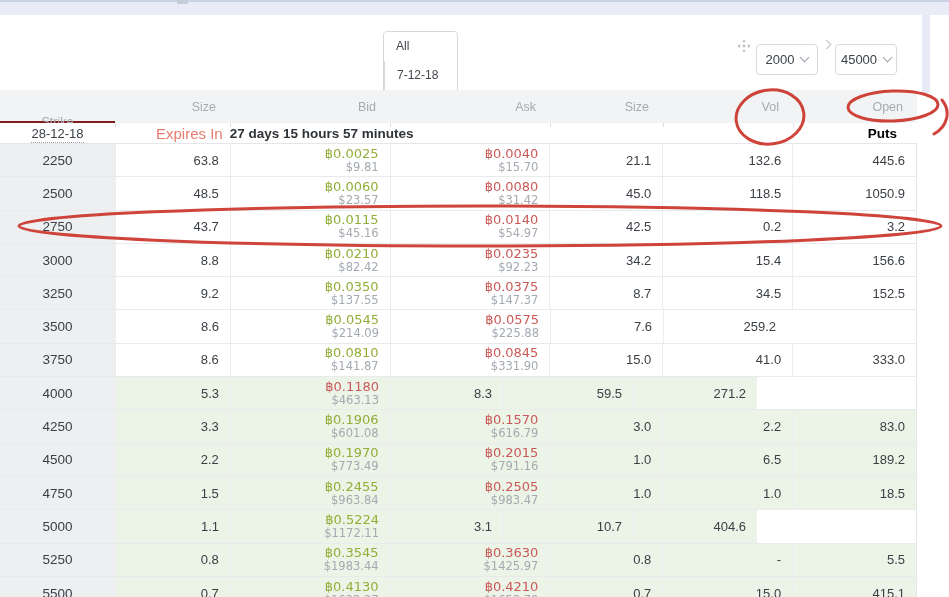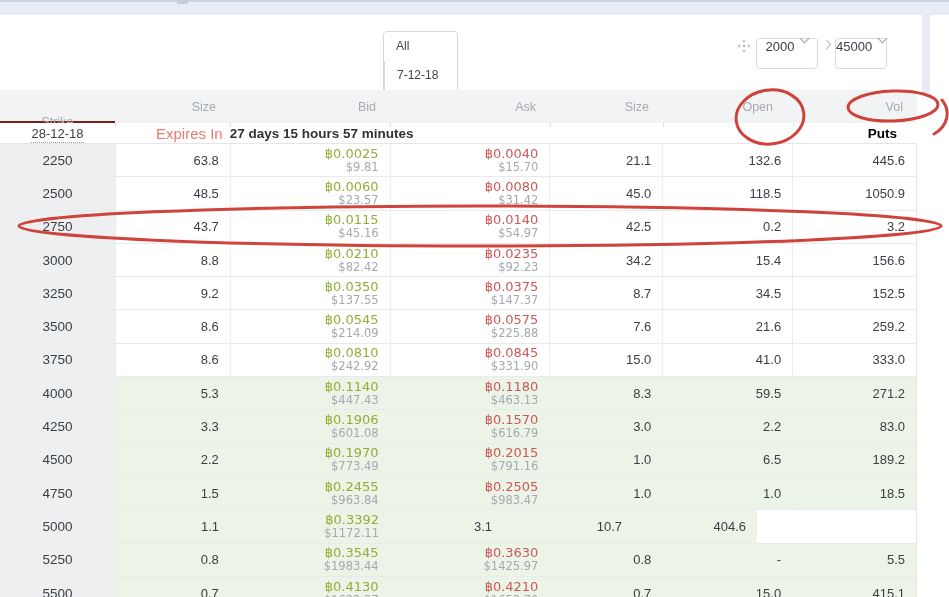--- a/index.html
+++ b/index.html
@@ -14,25 +14,25 @@
 
   
   #toolbar { left:0; top:30px; width:949px; height:34px; }
   .tab-group { position:absolute; left:383px; top:1px; display:flex;
                border:1px solid #d5d8db; border-radius:4px; overflow:hidden; background:#fff;flex-direction:column; }
   .tab { height:29px; line-height:28px; padding:0 12px; font-size:12px; color:#41464d;
          border-left:1px solid #d9dbde; cursor:pointer; white-space:nowrap; background:#fff; }
   .tab:first-child { border-left:none; }
   .tab.selected { background:#e1e3e5; }
   .move-ic { position:absolute; left:737px; top:9px; width:14px; height:14px; }
-  .dd { position:absolute; top:8px; height:31px; border:1px solid #d8dade; border-radius:4px;
-        background:#fff; font-size:13px; color:#3c4248; display:flex; 
+  .dd { position:absolute; top:14px; height:31px; border:1px solid #d8dade; border-radius:4px;
+        background:#fff; font-size:13px; color:#3c4248; display:flex; align-items:center;
         justify-content:center; gap:7px; cursor:pointer; }
   #dd-from { left:756px; width:62px; }
-  #dd-to   { left:835px; width:52px; }
+  #dd-to   { left:835px; width:62px; }
   .caret { width:7px; height:7px; border-right:1.5px solid #9aa0a8; border-bottom:1.5px solid #9aa0a8;
            transform:rotate(45deg); margin-top:-4px; }
   .chev-right { position:absolute; left:823px; top:11px; width:7px; height:7px;
                 border-right:1.5px solid #b9bec5; border-bottom:1.5px solid #b9bec5;
                 transform:rotate(-45deg); }
 
   
   #grid { left:0; top:90px; width:917px; }
   .hrow { display:flex; height:33px; background:#f2f3f4; }
   .hcell { font-size:12.5px; color:#a5abb1; display:flex; align-items:center;
@@ -103,22 +103,22 @@
   </div>
 </div>
 
 <div class="abs" id="grid">
   <div class="hrow">
       <div class="hcell c0">Strike</div>
       <div class="hcell c1">Size</div>
       <div class="hcell c2">Bid</div>
       <div class="hcell c3">Ask</div>
       <div class="hcell c4">Size</div>
+      <div class="hcell c5">Vol</div>
       <div class="hcell c6">Open</div>
-      <div class="hcell c5">Vol</div>
     </div>
 
   <div id="exp-row">
     <div id="exp-date"><span>28-12-18</span></div>
     <div id="exp-label">Expires In</div>
     <div id="exp-value">27 days 15 hours 57 minutes</div>
     <div id="puts-label">Puts</div>
   <div class="tick" style="left: 115px;"></div>
       <div class="tick" style="left: 230px;"></div>
       <div class="tick" style="left: 390px;"></div>
@@ -208,45 +208,40 @@
         <div class="cell c1">8.6</div>
         <div class="cell c2 bid">
           <span class="btc">฿0.0545</span>
           <span class="usd">$214.09</span>
         </div>
         <div class="cell c3 ask">
           <span class="btc">฿0.0575</span>
           <span class="usd">$225.88</span>
         </div>
         <div class="cell c4">7.6</div>
-        <div class="cell c5">21.6</div>
         <div class="cell c6">259.2</div>
       </div>
       <div class="row">
         <div class="cell c0">3750</div>
         <div class="cell c1">8.6</div>
         <div class="cell c2 bid">
           <span class="btc">฿0.0810</span>
-          <span class="usd">$242.92</span>
+          <span class="usd">$141.87</span>
         </div>
         <div class="cell c3 ask">
           <span class="btc">฿0.0845</span>
           <span class="usd">$331.90</span>
         </div>
         <div class="cell c4">15.0</div>
         <div class="cell c5">41.0</div>
         <div class="cell c6">333.0</div>
       </div>
       <div class="row itm">
         <div class="cell c0">4000</div>
         <div class="cell c1">5.3</div>
-        <div class="cell c2 bid">
-          <span class="btc">฿0.1140</span>
-          <span class="usd">$447.43</span>
-        </div>
         <div class="cell c3 ask">
           <span class="btc">฿0.1180</span>
           <span class="usd">$463.13</span>
         </div>
         <div class="cell c4">8.3</div>
         <div class="cell c5">59.5</div>
         <div class="cell c6">271.2</div>
       </div>
       <div class="row itm">
         <div class="cell c0">4250</div>
@@ -290,21 +285,21 @@
           <span class="usd">$983.47</span>
         </div>
         <div class="cell c4">1.0</div>
         <div class="cell c5">1.0</div>
         <div class="cell c6">18.5</div>
       </div>
       <div class="row itm">
         <div class="cell c0">5000</div>
         <div class="cell c1">1.1</div>
         <div class="cell c2 bid">
-          <span class="btc">฿0.3392</span>
+          <span class="btc">฿0.5224</span>
           <span class="usd">$1172.11</span>
         </div>
         <div class="cell c4">3.1</div>
         <div class="cell c5">10.7</div>
         <div class="cell c6">404.6</div>
       </div>
       <div class="row itm">
         <div class="cell c0">5250</div>
         <div class="cell c1">0.8</div>
         <div class="cell c2 bid">

